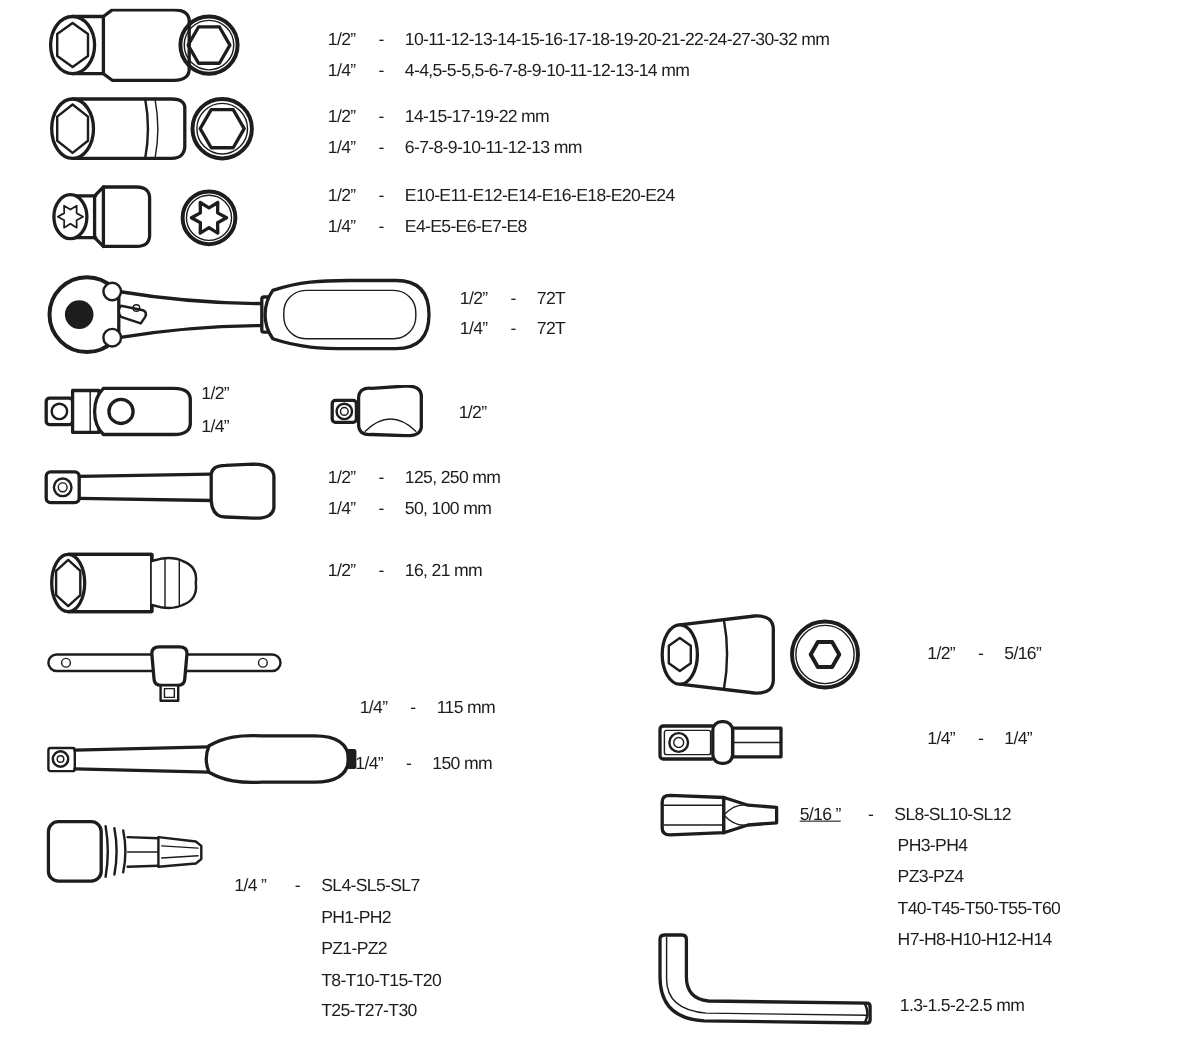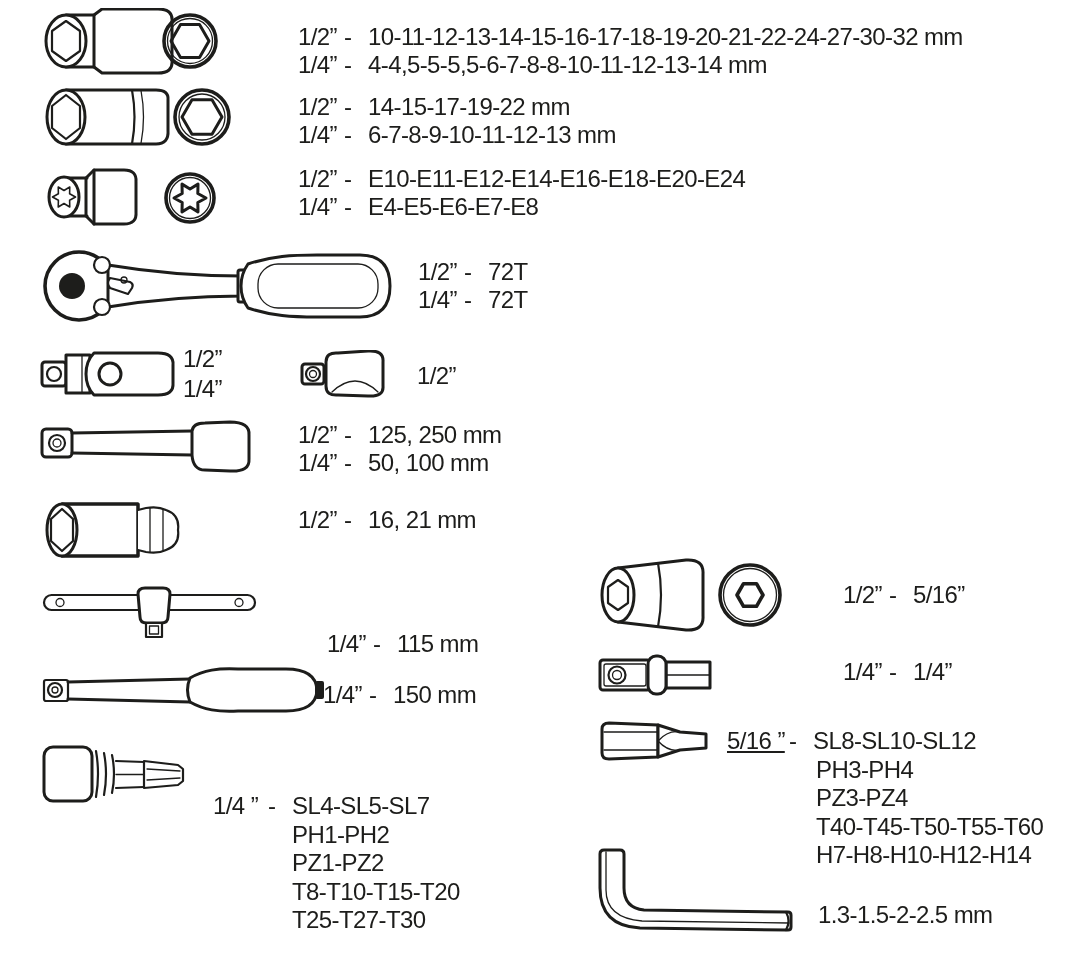--- a/index.html
+++ b/index.html
@@ -6,21 +6,21 @@
   #canvas{position:relative;width:1080px;height:954px;background:#fff;overflow:hidden;
           font-family:"Liberation Sans",sans-serif;color:#1d1d1b;}
   .item{position:absolute;}
   .art{position:absolute;}
   .art svg *{stroke:#1d1d1b;stroke-width:3;fill:none;stroke-linecap:round;stroke-linejoin:round;}
   .art svg .f{fill:#fff;}
   .art svg .b{fill:#1d1d1b;stroke:none;}
   .art svg .thin{stroke-width:1.3;}
   .art svg .mid{stroke-width:2.2;}
   .art svg .thick{stroke-width:3.6;}
-  .spec{position:absolute;font-size:24px;letter-spacing:-0.6px;white-space:nowrap;}
+  .spec{position:absolute;font-size:16px;letter-spacing:-0.6px;white-space:nowrap;}
   .spec .line{height:28px;line-height:28px;display:block;}
   .spec.lh285 .line{height:28.5px;line-height:28.5px;}
   .spec.lh30 .line{height:30px;line-height:30px;}
   .d{display:inline-block;width:46px;}
   .d.w55{width:55px;}
   .d.w62{width:62px;text-decoration:underline;}
   .s{display:inline-block;width:24px;}
   .ind79{padding-left:79px;}
   .ind89{padding-left:89px;}
 </style>
@@ -36,21 +36,21 @@
         <path d="M56,7 L56,59"></path>
         <ellipse class="f" cx="28" cy="33" rx="20" ry="26"></ellipse>
         <polygon class="mid" points="28,13 42,23 42,43 28,53 14,43 14,23"></polygon>
         <circle class="thick" cx="152" cy="33" r="26"></circle>
         <circle class="thin" cx="152" cy="33" r="22.5"></circle>
         <polygon points="171,33 161.5,49.5 142.5,49.5 133,33 142.5,16.5 161.5,16.5"></polygon>
       </svg>
     </div>
     <div class="spec" style="left:298px;top:23px;">
       <span class="line"><span class="d">1/2”</span><span class="s">-</span><span>10-11-12-13-14-15-16-17-18-19-20-21-22-24-27-30-32 mm</span></span>
-      <span class="line"><span class="d">1/4”</span><span class="s">-</span><span>4-4,5-5-5,5-6-7-8-8-10-11-12-13-14 mm</span></span>
+      <span class="line"><span class="d">1/4”</span><span class="s">-</span><span>4-4,5-5-5,5-6-7-8-9-10-11-12-13-14 mm</span></span>
     </div>
   </div>
 
   <div class="item">
     <div class="art" style="left:40px;top:86px;">
       <svg width="195" height="62" viewBox="0 0 195 62">
         <path class="f" d="M26,4 L116,4 Q129,4 128,14 L128,44 Q129,58 116,58 L26,58"></path>
         <path class="mid" d="M92,4 Q97,31 92,58"></path>
         <path class="thin" d="M101,4.5 Q106,31 101,57.5"></path>
         <ellipse class="f" cx="26" cy="31" rx="19" ry="27"></ellipse>

